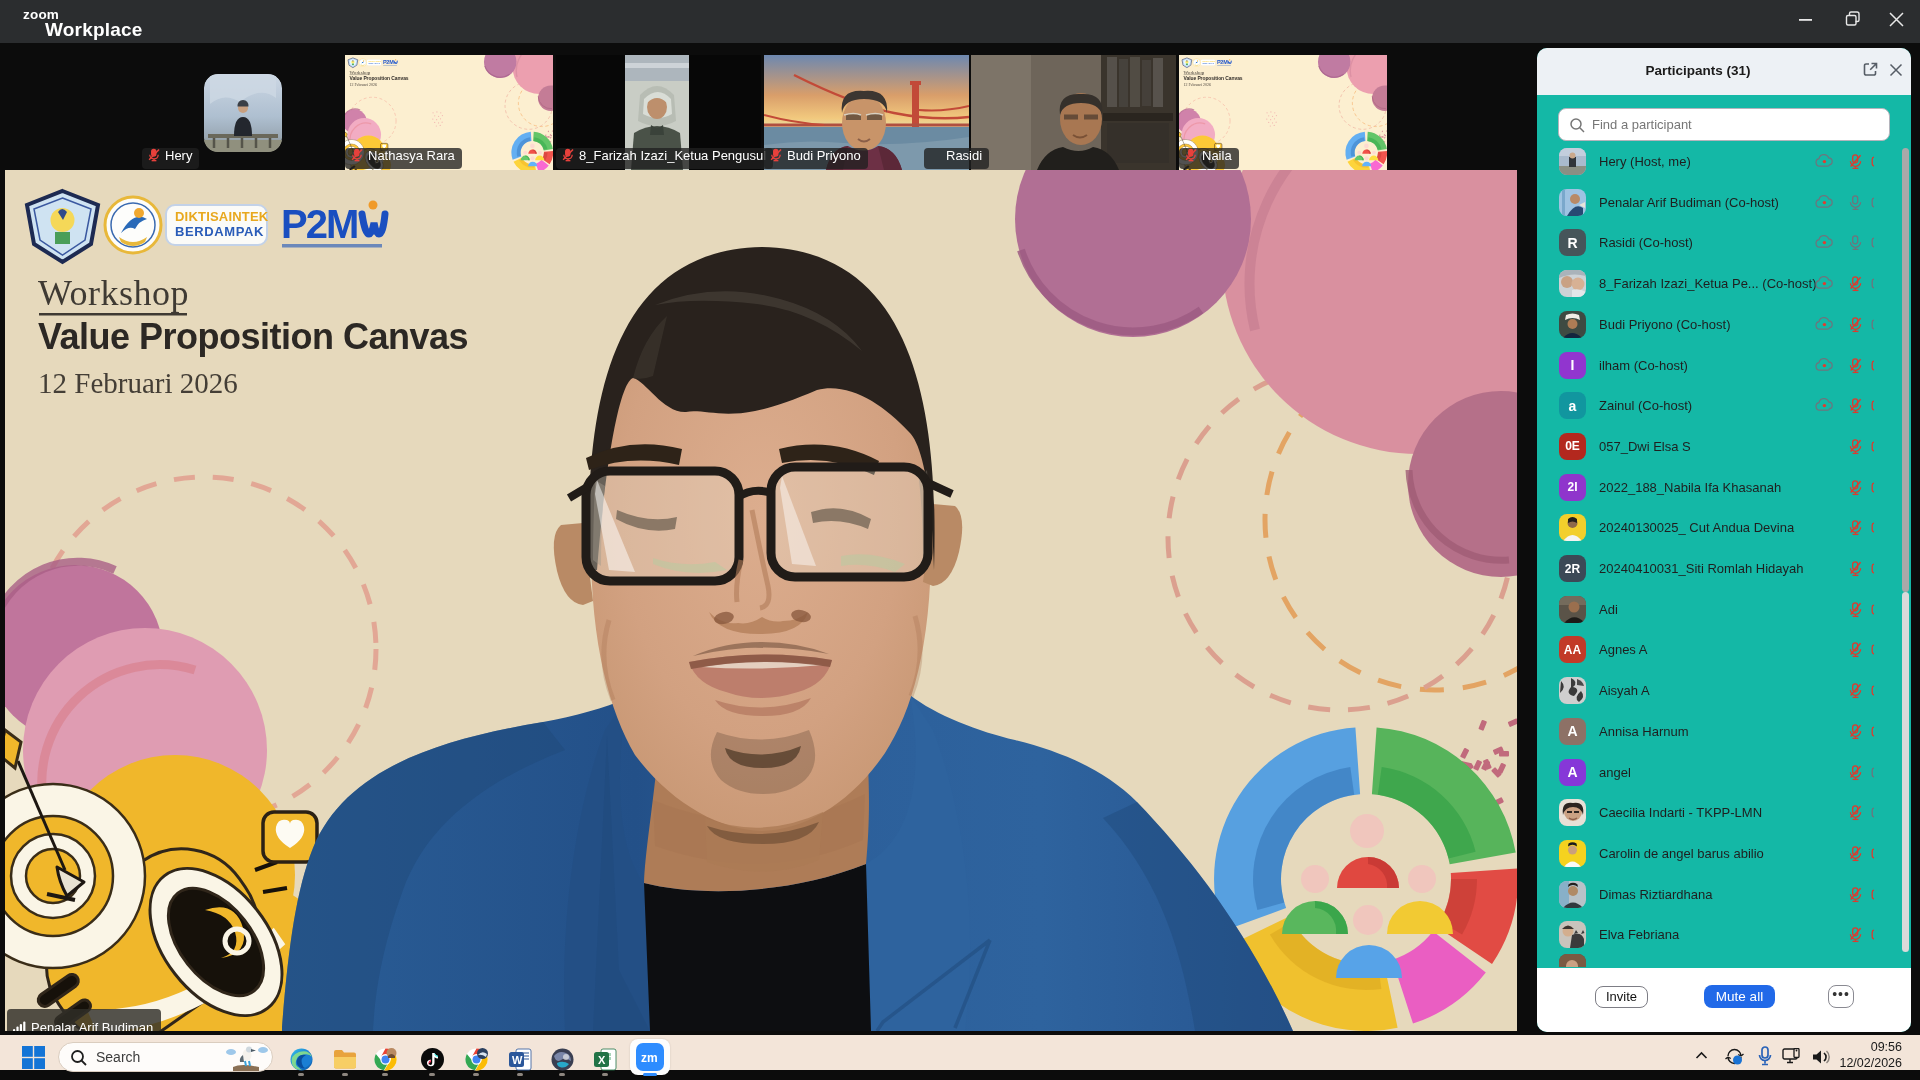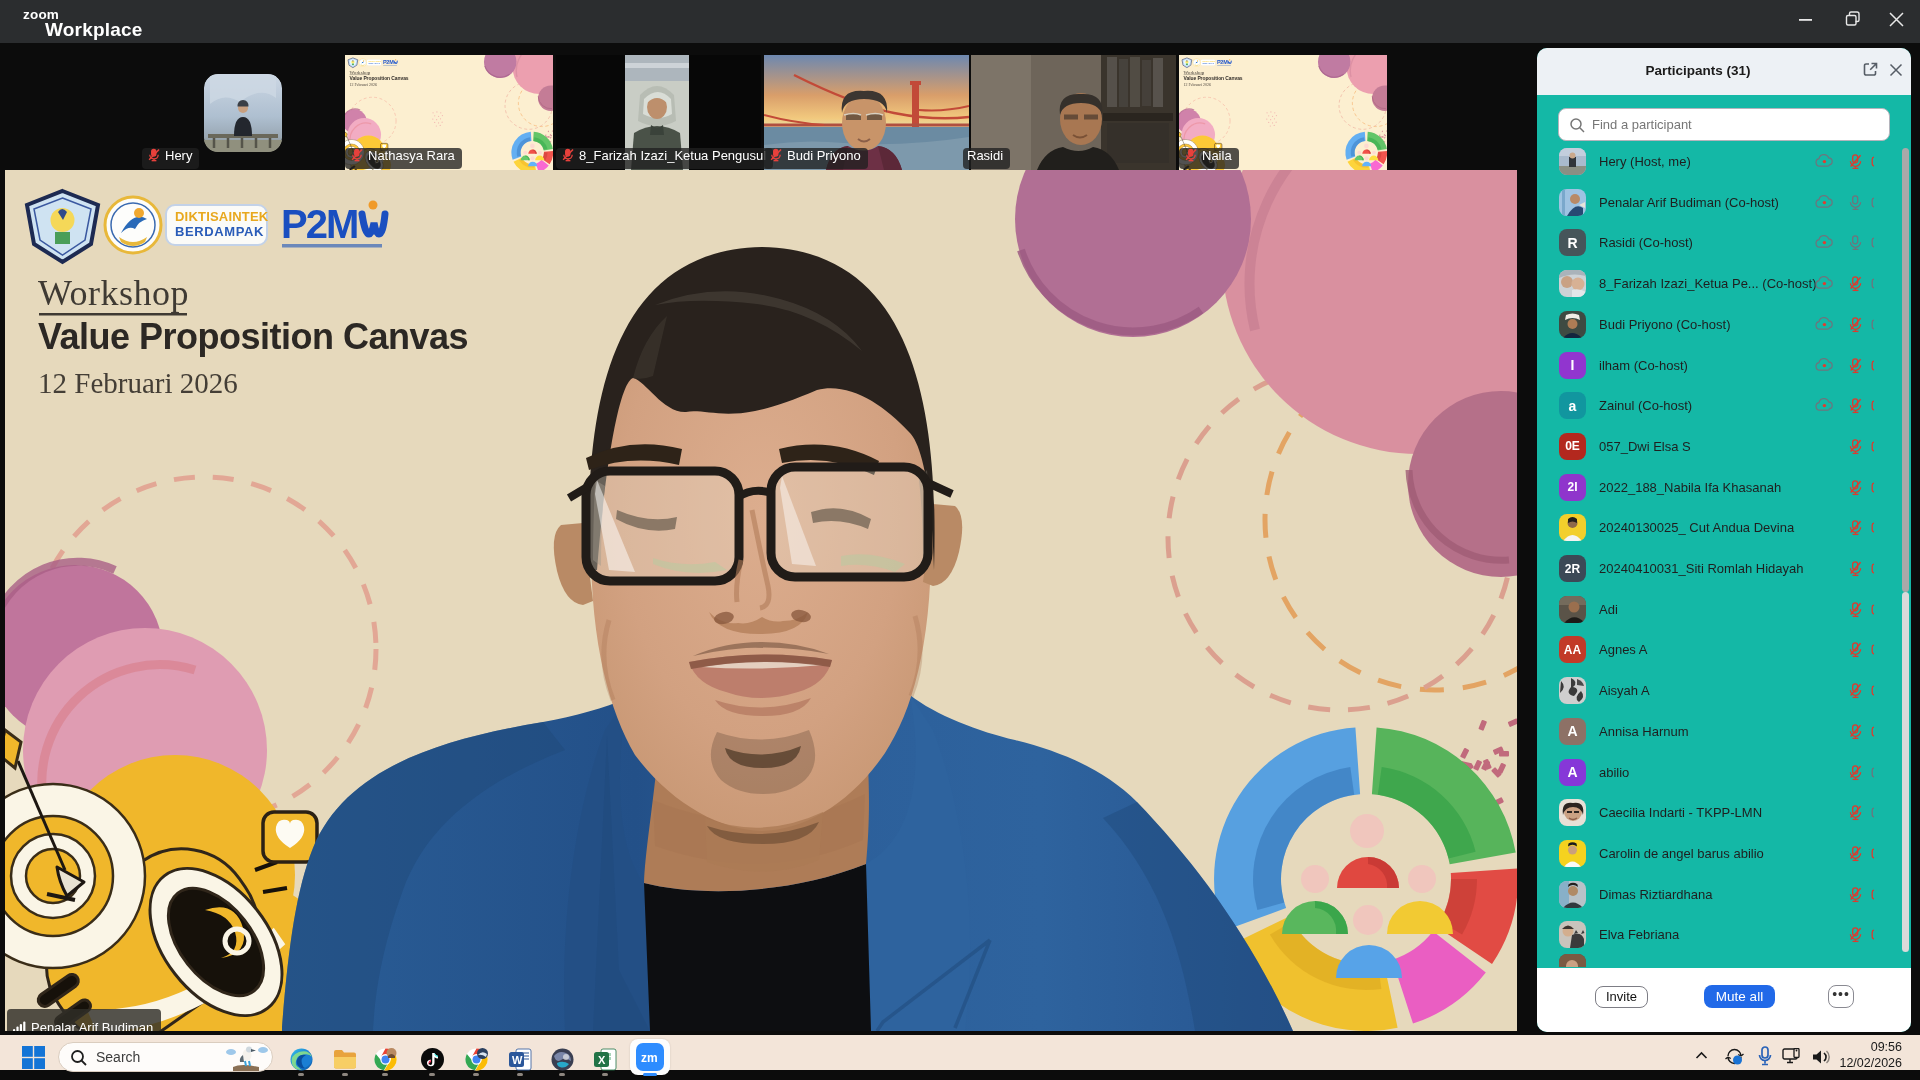--- a/index.html
+++ b/index.html
@@ -162,21 +162,21 @@
       </svg>8_Farizah Izazi_Ketua Pengusul</div>
 <div class="vlabel" style="left:764px;top:148px"><svg width="14" height="14" viewBox="0 0 17 17">
         <g stroke="#e8413c" fill="none" stroke-width="1.6">
           <rect x="5.7" y="1.8" width="5.0" height="8.0" rx="2.5" fill="#e8413c"></rect>
           <path d="M3.4 8.2 a5.1 5.1 0 0 0 10.2 0"></path>
           <path d="M8.5 13.3 v2"></path>
           <path d="M5.6 15.4 h5.8"></path>
           <path d="M14.6 1.8 L2.6 14.4" stroke-width="1.8"></path>
         </g>
       </svg>Budi Priyono</div>
-<div class="vlabel" style="left:963px;top:148px;padding-left:4px">Rasidi</div>
+<div class="vlabel" style="left:924px;top:148px;padding-left:22px">Rasidi</div>
 <div class="vlabel" style="left:1179px;top:148px"><svg width="14" height="14" viewBox="0 0 17 17">
         <g stroke="#e8413c" fill="none" stroke-width="1.6">
           <rect x="5.7" y="1.8" width="5.0" height="8.0" rx="2.5" fill="#e8413c"></rect>
           <path d="M3.4 8.2 a5.1 5.1 0 0 0 10.2 0"></path>
           <path d="M8.5 13.3 v2"></path>
           <path d="M5.6 15.4 h5.8"></path>
           <path d="M14.6 1.8 L2.6 14.4" stroke-width="1.8"></path>
         </g>
       </svg>Naila</div>
 </div>
@@ -785,21 +785,21 @@
         <svg class="pic cam" width="20" height="17" viewBox="0 0 20 17">
           <g stroke="#dd3b2f" fill="none" stroke-width="1.3">
             <rect x="1.2" y="4.2" width="11.2" height="8.6" rx="2"></rect>
             <path d="M12.4 7.5 l5.4 -2.6 v7.2 l-5.4 -2.6"></path>
             <path d="M16.8 3.2 L3.2 14.2" stroke-width="1.5"></path>
           </g>
         </svg>
       </div>
 <div class="prow" style="top:610.5px">
         <div class="pav" style="background:#8637d8;font-size:14px">A</div>
-        <div class="pnm">abilio</div>
+        <div class="pnm">angel</div>
         <svg class="pic mic" width="17" height="17" viewBox="0 0 17 17">
           <g stroke="#dd3b2f" fill="none" stroke-width="1.3">
             <rect x="5.7" y="1.8" width="5.0" height="8.0" rx="2.5"></rect>
             <path d="M3.4 8.2 a5.1 5.1 0 0 0 10.2 0"></path>
             <path d="M8.5 13.3 v2"></path>
             <path d="M5.6 15.4 h5.8"></path>
             <path d="M13.6 2.2 L3.6 13.4" stroke-width="1.5"></path>
           </g>
         </svg>
         <svg class="pic cam" width="20" height="17" viewBox="0 0 20 17">

